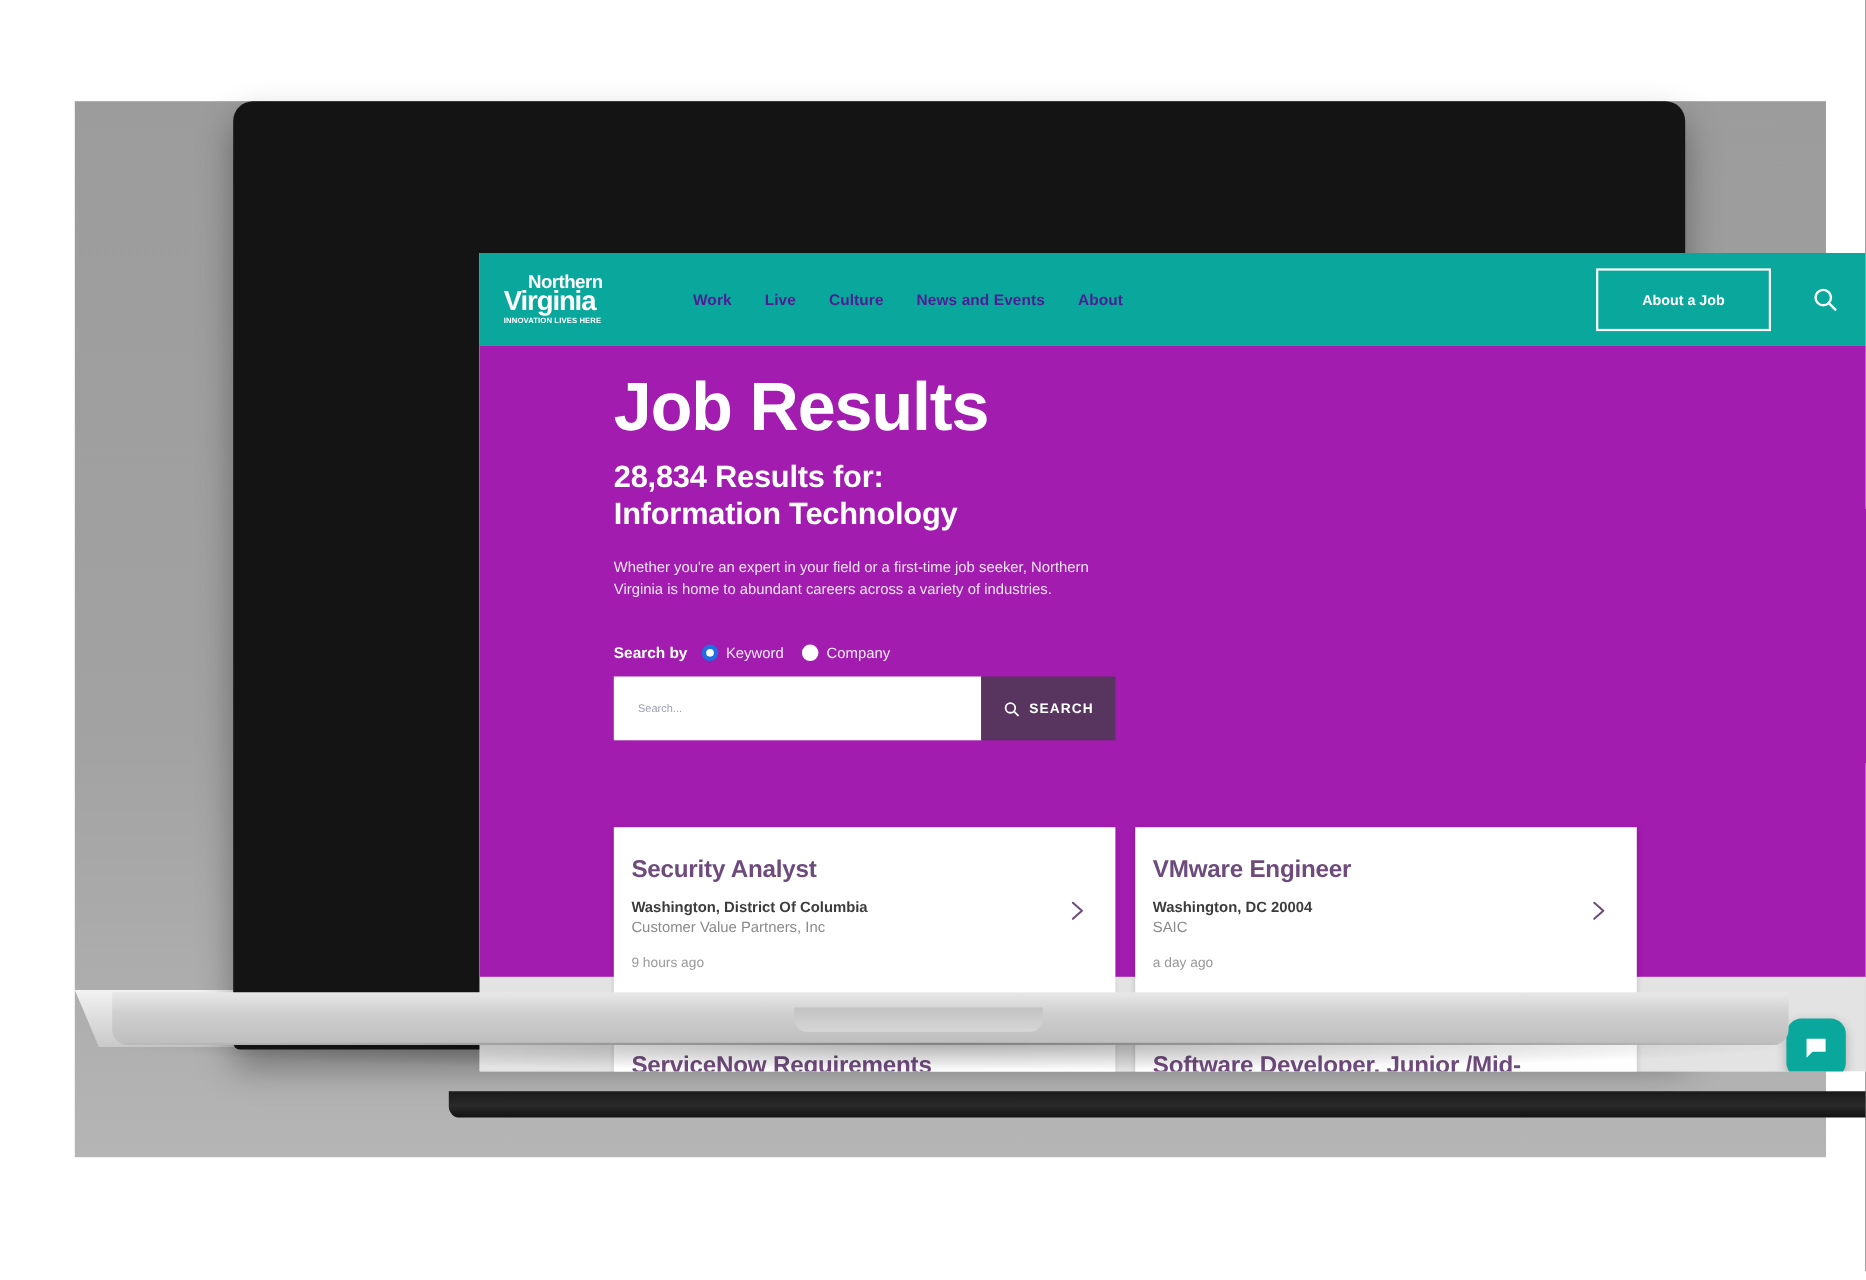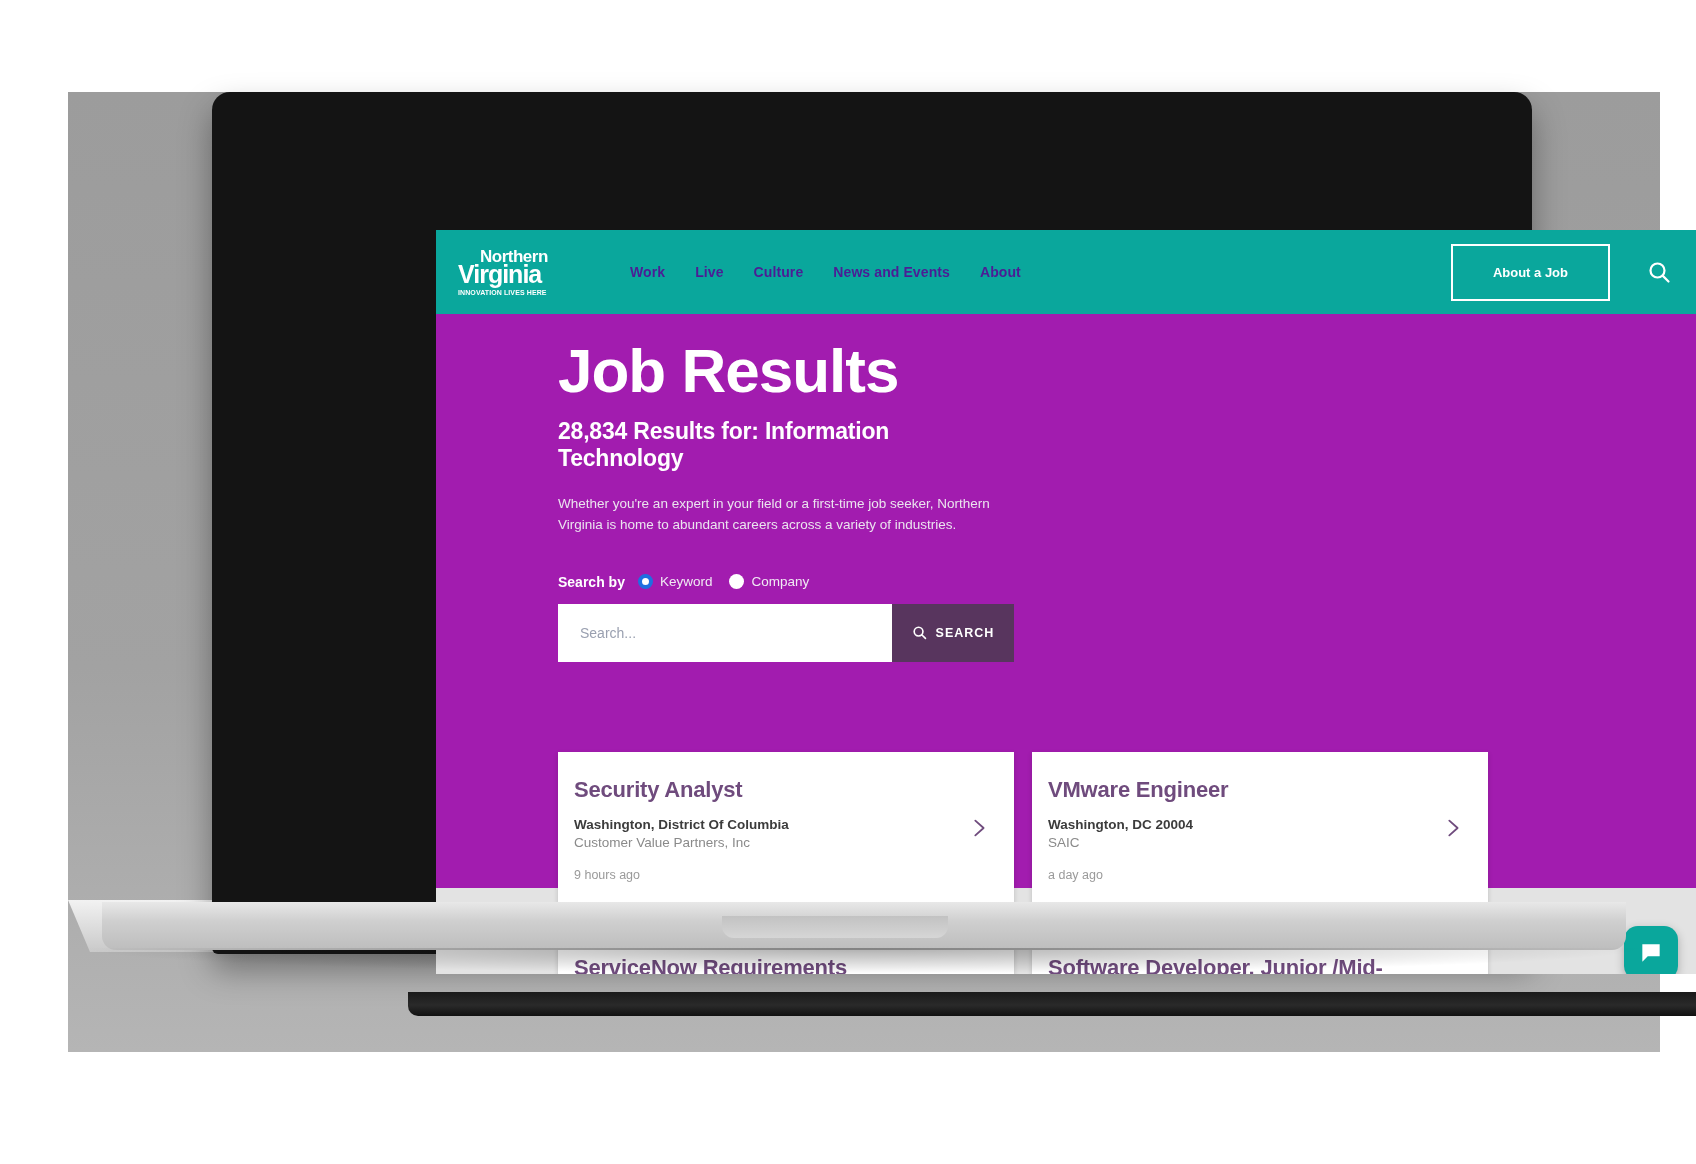--- a/index.html
+++ b/index.html
@@ -90,40 +90,40 @@
   }
 
   
   #hero{background:#a21caf;padding:26px 0 0 0;height:574px;box-sizing:border-box;position:relative;}
   #hero-inner{padding-left:122px;}
   #page-title{
     color:#fff;font-size:62px;font-weight:700;line-height:1;margin:0 0 16px 0;
     letter-spacing:-1px;
   }
   #results-count{
-    color:#fff;font-size:23px;font-weight:600;line-height:1.17;margin:0 0 22px 0;
+    color:#fff;font-size:28px;font-weight:600;line-height:1.17;margin:0 0 22px 0;
     max-width:370px;letter-spacing:-0.2px;
   }
   #hero-description{
     color:#ebe4ef;font-size:13.5px;line-height:1.55;margin:0 0 38px 0;max-width:455px;
   }
   #search-by-row{display:flex;gap:9px;margin-bottom:14px;}
   #search-by-label{color:#fff;font-size:14px;font-weight:700;margin-right:4px;}
   .radio-option{display:flex;align-items:center;gap:7px;cursor:pointer;margin-right:8px;}
   .radio-dot{
     width:15px;height:15px;border-radius:50%;background:#fff;display:block;
     box-sizing:border-box;
   }
   .radio-dot.checked{
     background:#fff;border:4px solid #1f6fe0;
   }
   .radio-label{color:#f0eaf3;font-size:13.5px;}
   #search-form{display:flex;width:456px;height:58px;}
   #search-input{
-    flex:1;border:0;outline:none;background:#fff;padding:0 22px;font-size:14px;
+    flex:1;border:0;outline:none;background:#fff;padding:0 22px;font-size:10px;
     color:#4b4b4b;font-family:"Liberation Sans", sans-serif;
   }
   #search-input::placeholder{color:#9aa0b0;}
   #search-submit-button{
     width:122px;background:#58355e;border:0;color:#fff;font-size:12.5px;font-weight:700;
     letter-spacing:1px;display:flex;align-items:center;justify-content:center;gap:9px;
     cursor:pointer;font-family:"Liberation Sans", sans-serif;
   }
 
   

